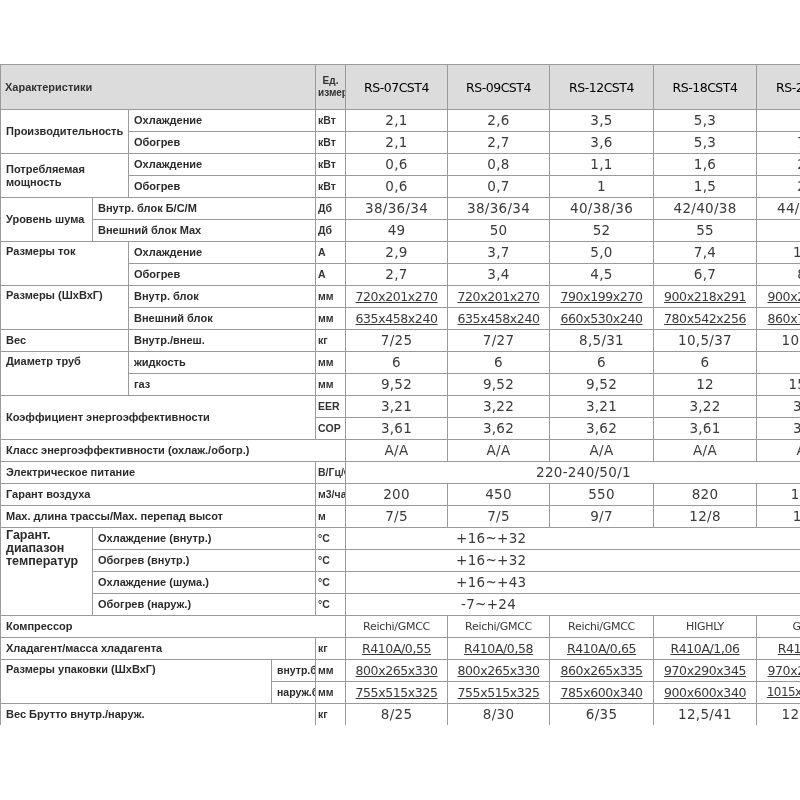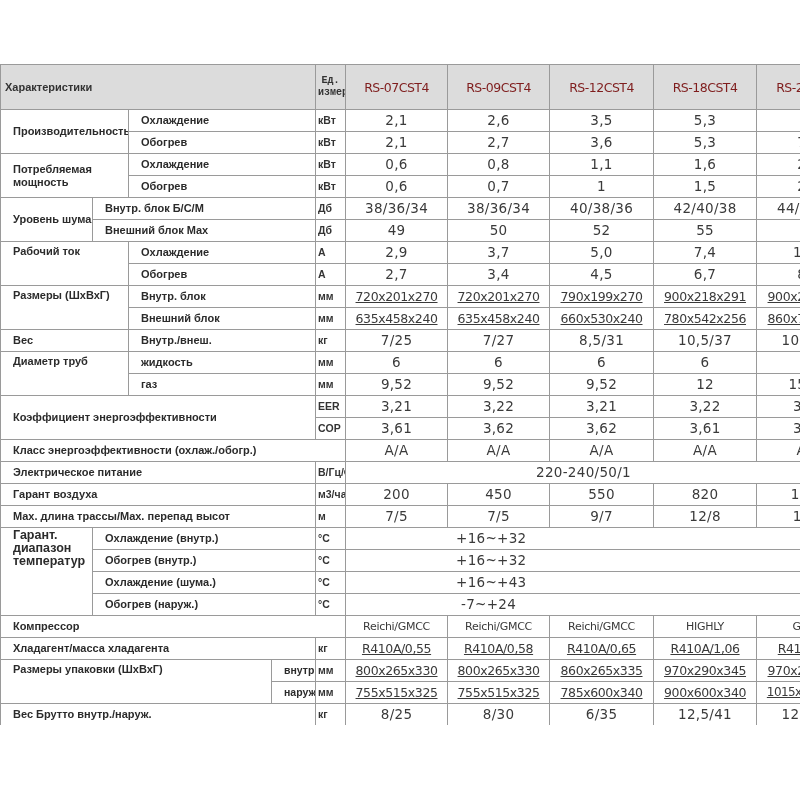--- a/index.html
+++ b/index.html
@@ -2,23 +2,23 @@
 <html><head>
 <meta charset="utf-8">
 <style>
   html, body { margin: 0; padding: 0; background: #ffffff; }
   body { width: 800px; height: 800px; position: relative; overflow: hidden; }
   .wrap { position: absolute; left: 0; top: 64px; width: 800px; }
   table { border-collapse: collapse; width: 800px; table-layout: fixed; font-family: "Liberation Sans", sans-serif; color: #2a2a2a; }
   td, th { border: 1px solid #9a9a9a; padding: 0 2px; height: 21px; font-size: 11.5px; line-height: 13px; overflow: hidden; white-space: nowrap; }
   th { background: #dcdcdc; font-weight: normal; height: 44px; }
   th.lbl { text-align: left; font-weight: bold; font-size: 11px; color: #333; padding-left: 4px; }
-  th.unit { font-size: 10px; line-height: 12px; color: #333; white-space: normal; text-align: center; font-weight: bold; font-family: Liberation Mono, monospace; }
-  th.model { font-family: "DejaVu Sans", sans-serif; font-size: 12.5px; color: #7f1d1d; letter-spacing: -0.5px; }
-  td.l { text-align: left; font-weight: bold; font-size: 11px; color: #2b2b2b; padding-left: 12px; }
+  th.unit { font-size: 10px; line-height: 12px; color: #333; white-space: normal; text-align: center; font-weight: bold; }
+  th.model { font-family: "DejaVu Sans", sans-serif; font-size: 12.5px; color: #000000; letter-spacing: -0.5px; }
+  td.l { text-align: left; font-weight: bold; font-size: 11px; color: #2b2b2b; padding-left: 5px; }
   td.u { font-weight: bold; font-size: 10.5px; color: #333; }
   td.v { text-align: center; font-family: "DejaVu Sans", sans-serif; font-size: 13.5px; color: #3a3a3a; letter-spacing: 0.3px; }
   td.v.tight { font-size: 12.5px; letter-spacing: -0.4px; text-decoration: underline; }
   td.v.small { font-size: 11px; letter-spacing: -0.3px; }
   td.wrap2 { white-space: normal; line-height: 13px; }
   td.big { font-size: 12.5px; line-height: 13px; white-space: normal; }
   td.span-center { text-align: left; padding-left: 24px; }
 </style>
 </head>
 <body>
@@ -104,21 +104,21 @@
     <td colspan="3" class="l">Внешний блок Max</td>
     <td colspan="2" class="u">Дб</td>
     <td class="v">49</td>
     <td class="v">50</td>
     <td class="v">52</td>
     <td class="v">55</td>
     <td class="v">56</td>
   </tr>
 
   <tr>
-    <td rowspan="2" colspan="2" class="l" style="vertical-align:top;padding-top:3px">Рабочий ток</td>
+    <td rowspan="2" colspan="2" class="l" style="vertical-align:top;padding-top:3px">Размеры ток</td>
     <td colspan="2" class="l">Охлаждение</td>
     <td colspan="2" class="u">А</td>
     <td class="v">2,9</td>
     <td class="v">3,7</td>
     <td class="v">5,0</td>
     <td class="v">7,4</td>
     <td class="v">10,0</td>
   </tr>
   <tr>
     <td colspan="2" class="l">Обогрев</td>

